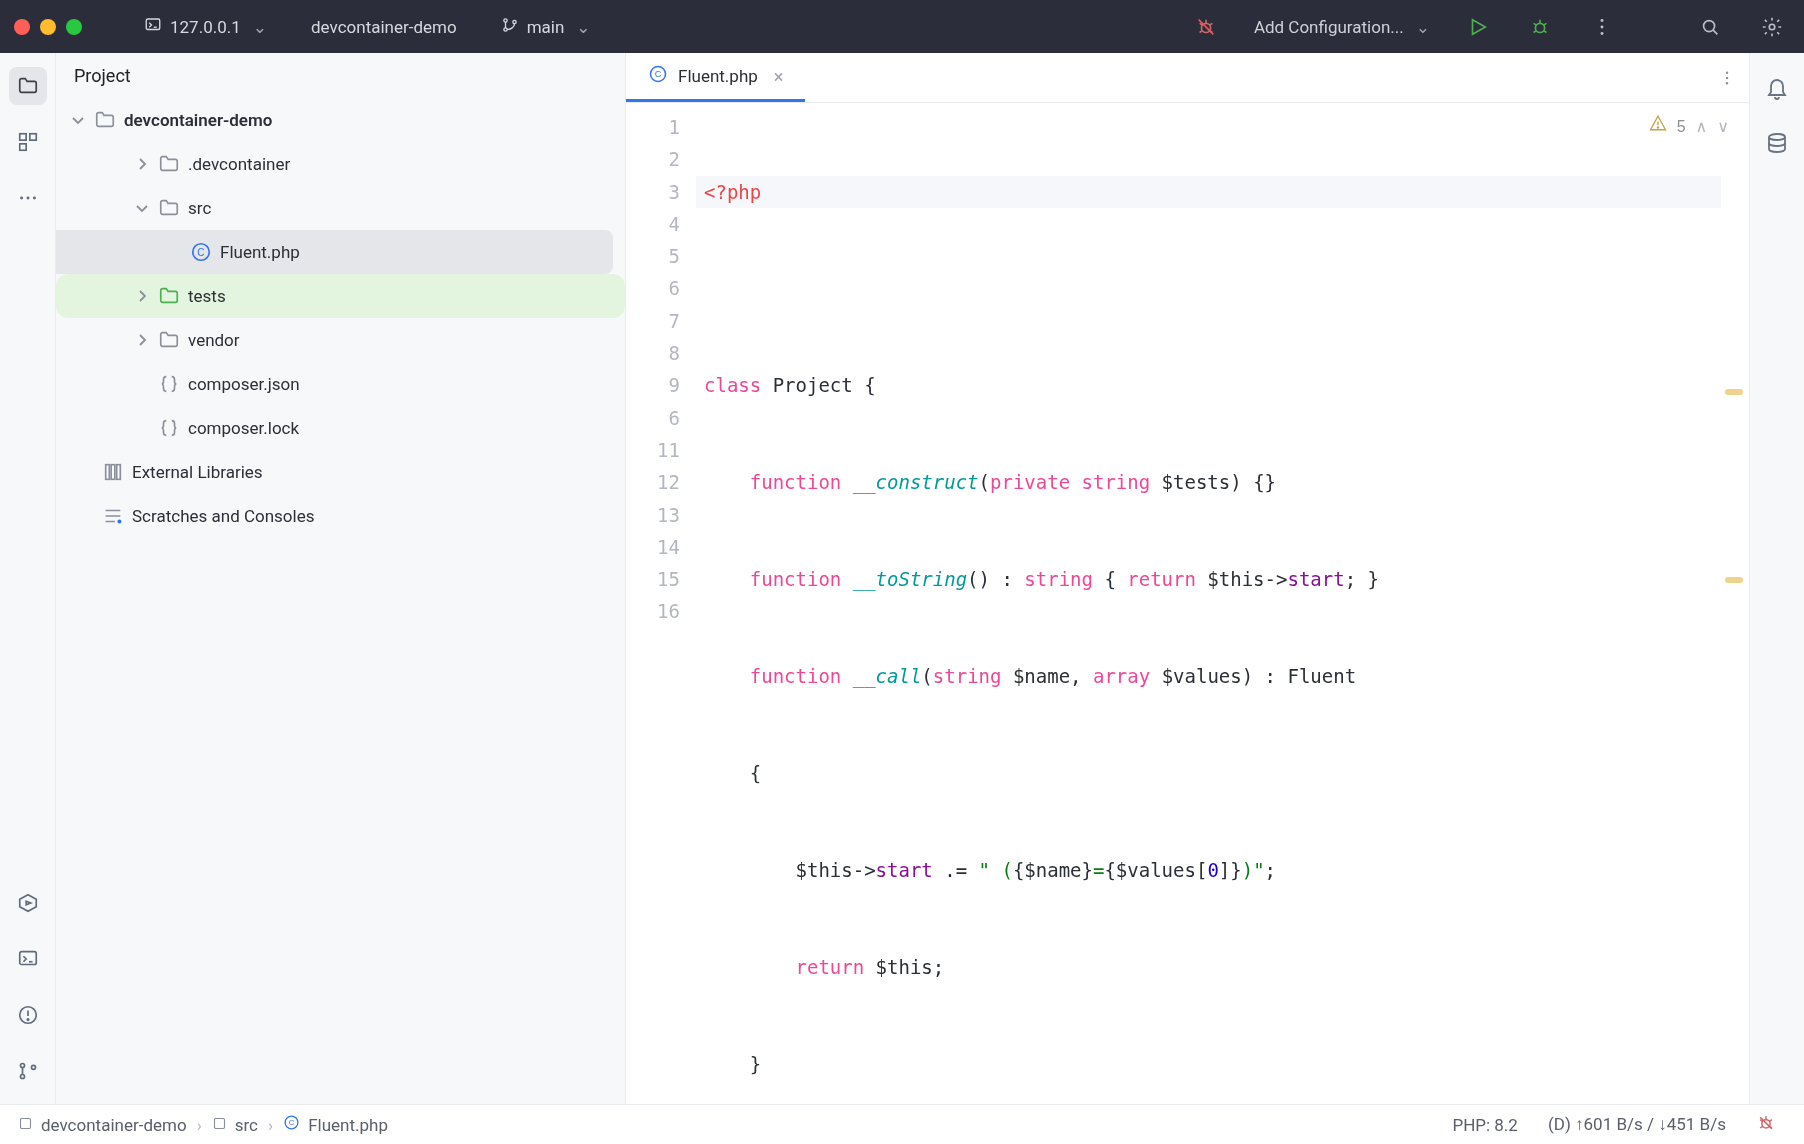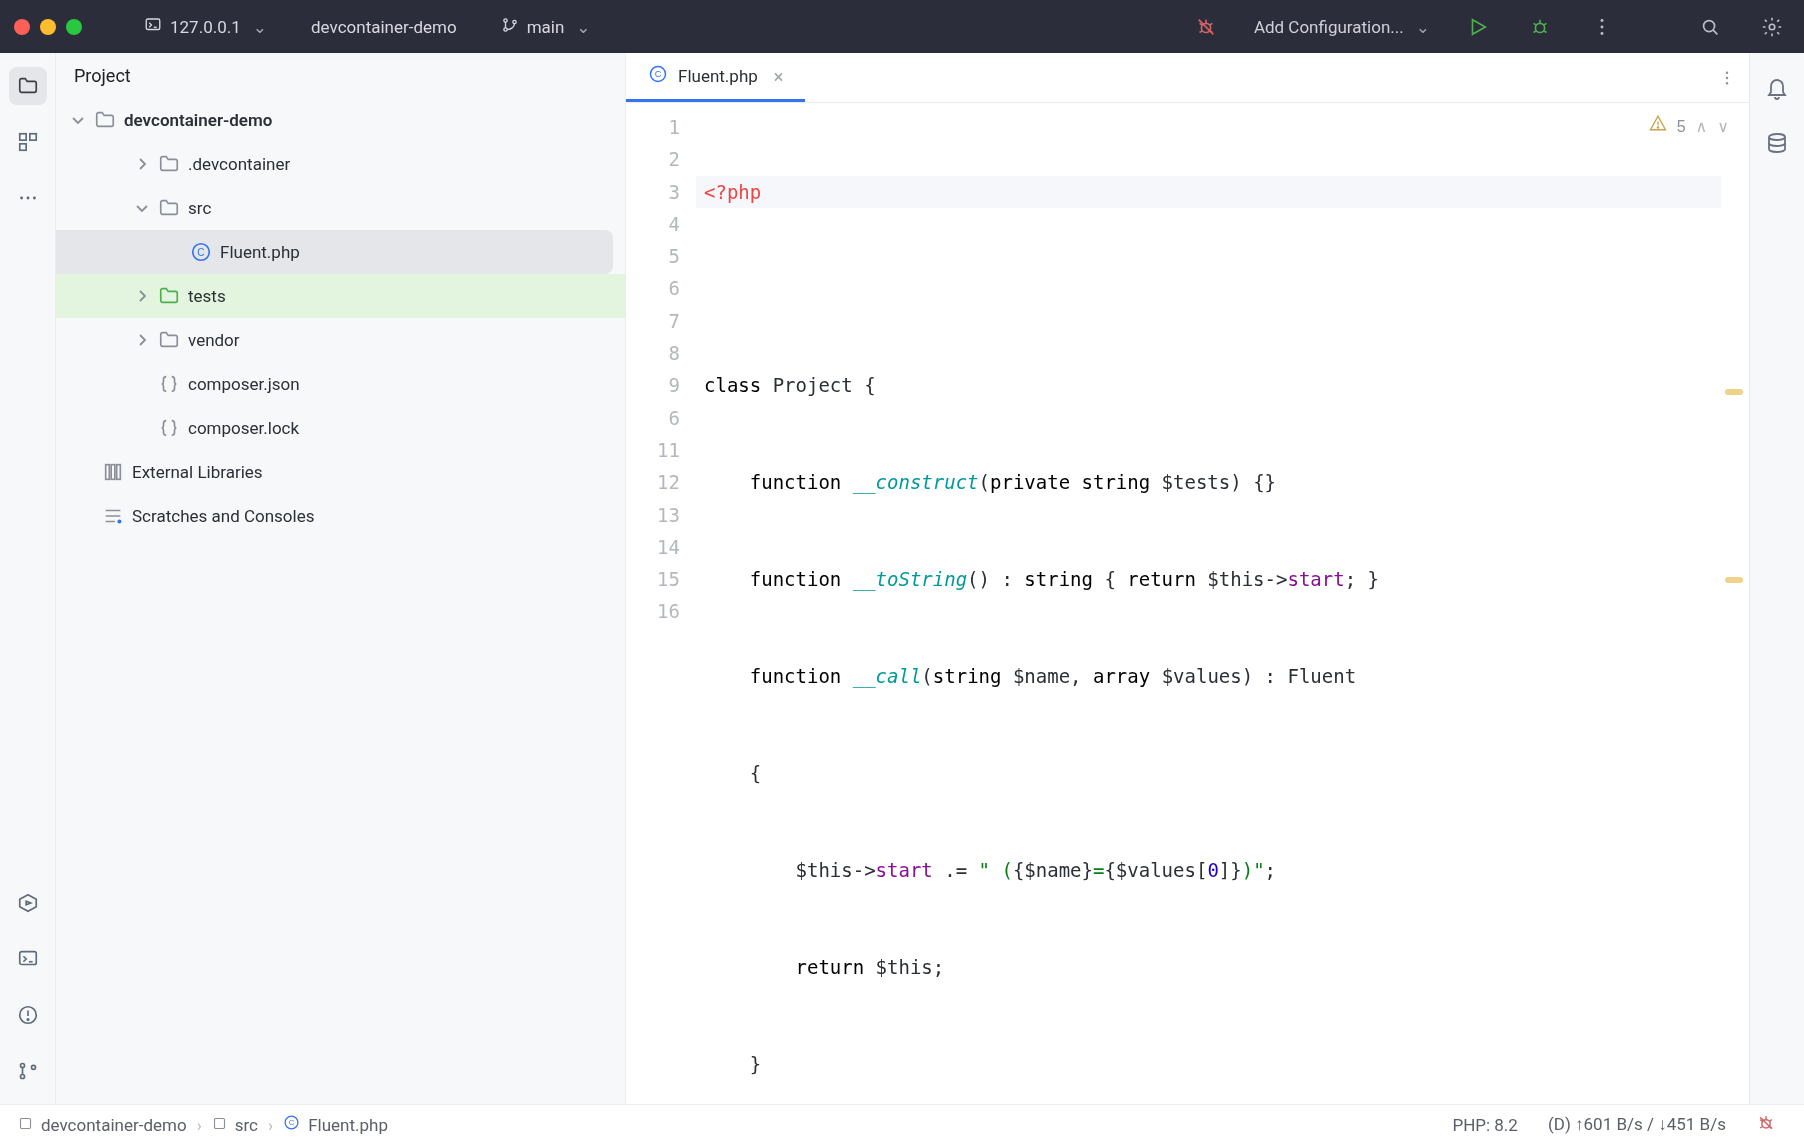--- a/index.html
+++ b/index.html
@@ -103,21 +103,21 @@
     height:44px;
     gap:8px;
     color:#2b2f36;
     padding-right:10px;
     white-space:nowrap;
   }
   .node .chev { width:16px; height:16px; color:#8a8f99; }
   .node .ficon { width:22px; height:22px; display:flex; align-items:center; justify-content:center; }
   .node.bold { font-weight:600; }
   .node.sel { background:#e4e6ea; border-radius:0 8px 8px 0; margin-right:12px; }
-  .node.hl { background:#e4f5df; }
+  .node.hl { background:#e4f5df;border-radius:12px; }
 
   
   .lvl0 { padding-left: 14px; }
   .lvl1 { padding-left: 46px; }
   .lvl2 { padding-left: 78px; }
   .lvl3 { padding-left: 110px; }
 
   
   .folder-ic { color:#8a8f99; }
   .class-ic { }
@@ -168,21 +168,21 @@
     flex:1;
     padding:8px 0 8px 8px;
     white-space:pre;
     position:relative;
     color:#2b2f36;
   }
   .code .row { height:32.3px; display:block; position:relative; }
   .code .row.hl { background:#f5f7fb; margin-left:-8px; padding-left:8px; }
 
   
-  .kw  { color:#000000; }     
+  .kw  { color:#ec4899; }     
   .tag { color:#ef4444; }
   .fn  { color:#009a9a; font-style:italic; }
   .prop{ color:#871094; }     
   .str { color:#067d17; }     
   .num { color:#1c00cf; }
 
   .insp-badge {
     position:absolute;
     top:10px;
     right:20px;

